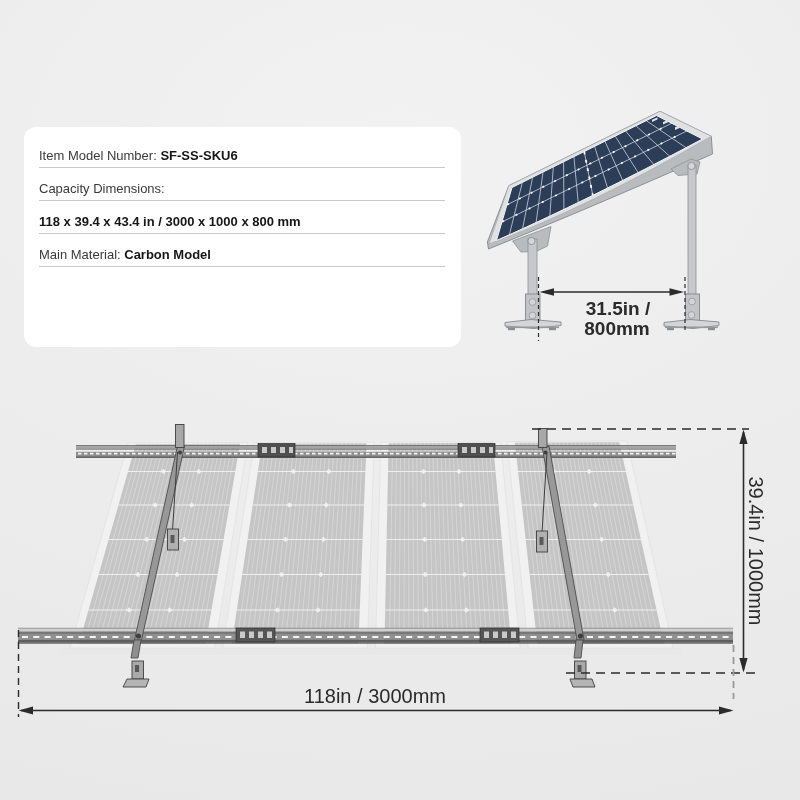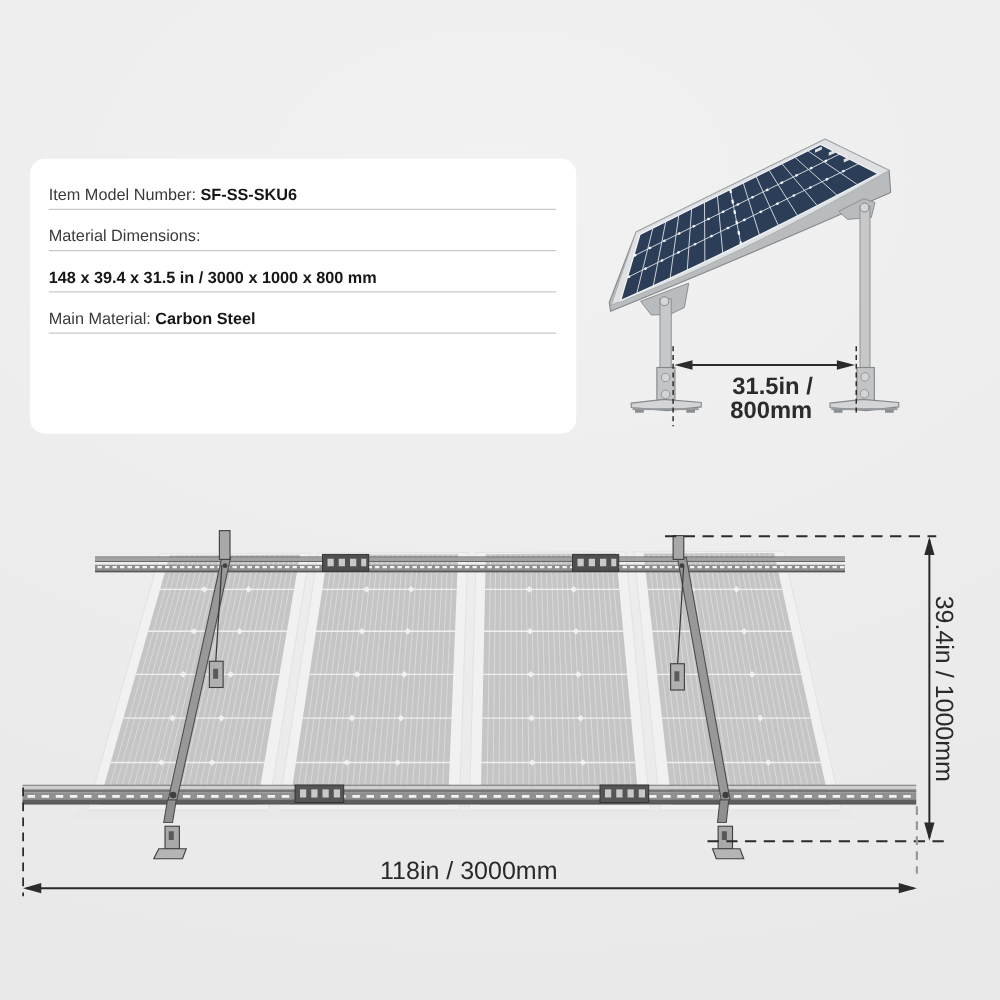--- a/index.html
+++ b/index.html
@@ -12,25 +12,25 @@
        font-size:13px;color:#3a3a3a;white-space:nowrap;overflow:visible;}
   .row b{color:#161616;}
 </style>
 </head>
 <body>
 
 <div class="card">
 
   <div class="row">Item Model Number: <b>SF-SS-SKU6</b></div>
 
-  <div class="row">Material Dimensions:</div>
-
-  <div class="row"><b>148 x 39.4 x 31.5 in / 3000 x 1000 x 800 mm</b></div>
-
-  <div class="row">Main Material: <b>Carbon Steel</b></div>
+  <div class="row">Capacity Dimensions:</div>
+
+  <div class="row"><b>118 x 39.4 x 43.4 in / 3000 x 1000 x 800 mm</b></div>
+
+  <div class="row">Main Material: <b>Carbon Model</b></div>
 
 
 </div>
 
 <svg style="position:absolute;left:470px;top:100px" width="300" height="245" viewBox="470 100 300 245">
 
   <path d="M508.8,185.7 L660,111.3 L711.3,136.3 L712.5,154 Q585,210 488.5,249 L487.4,242 Z" fill="#b9bcbe" stroke="#85888b" stroke-width="0.9"></path>
 
   <path d="M508.8,185.7 L660,111.3 L711.3,136.3 Q585,209 489,244 Z" fill="#dfe1e3" stroke="#a6abaf" stroke-width="0.7"></path>
 

